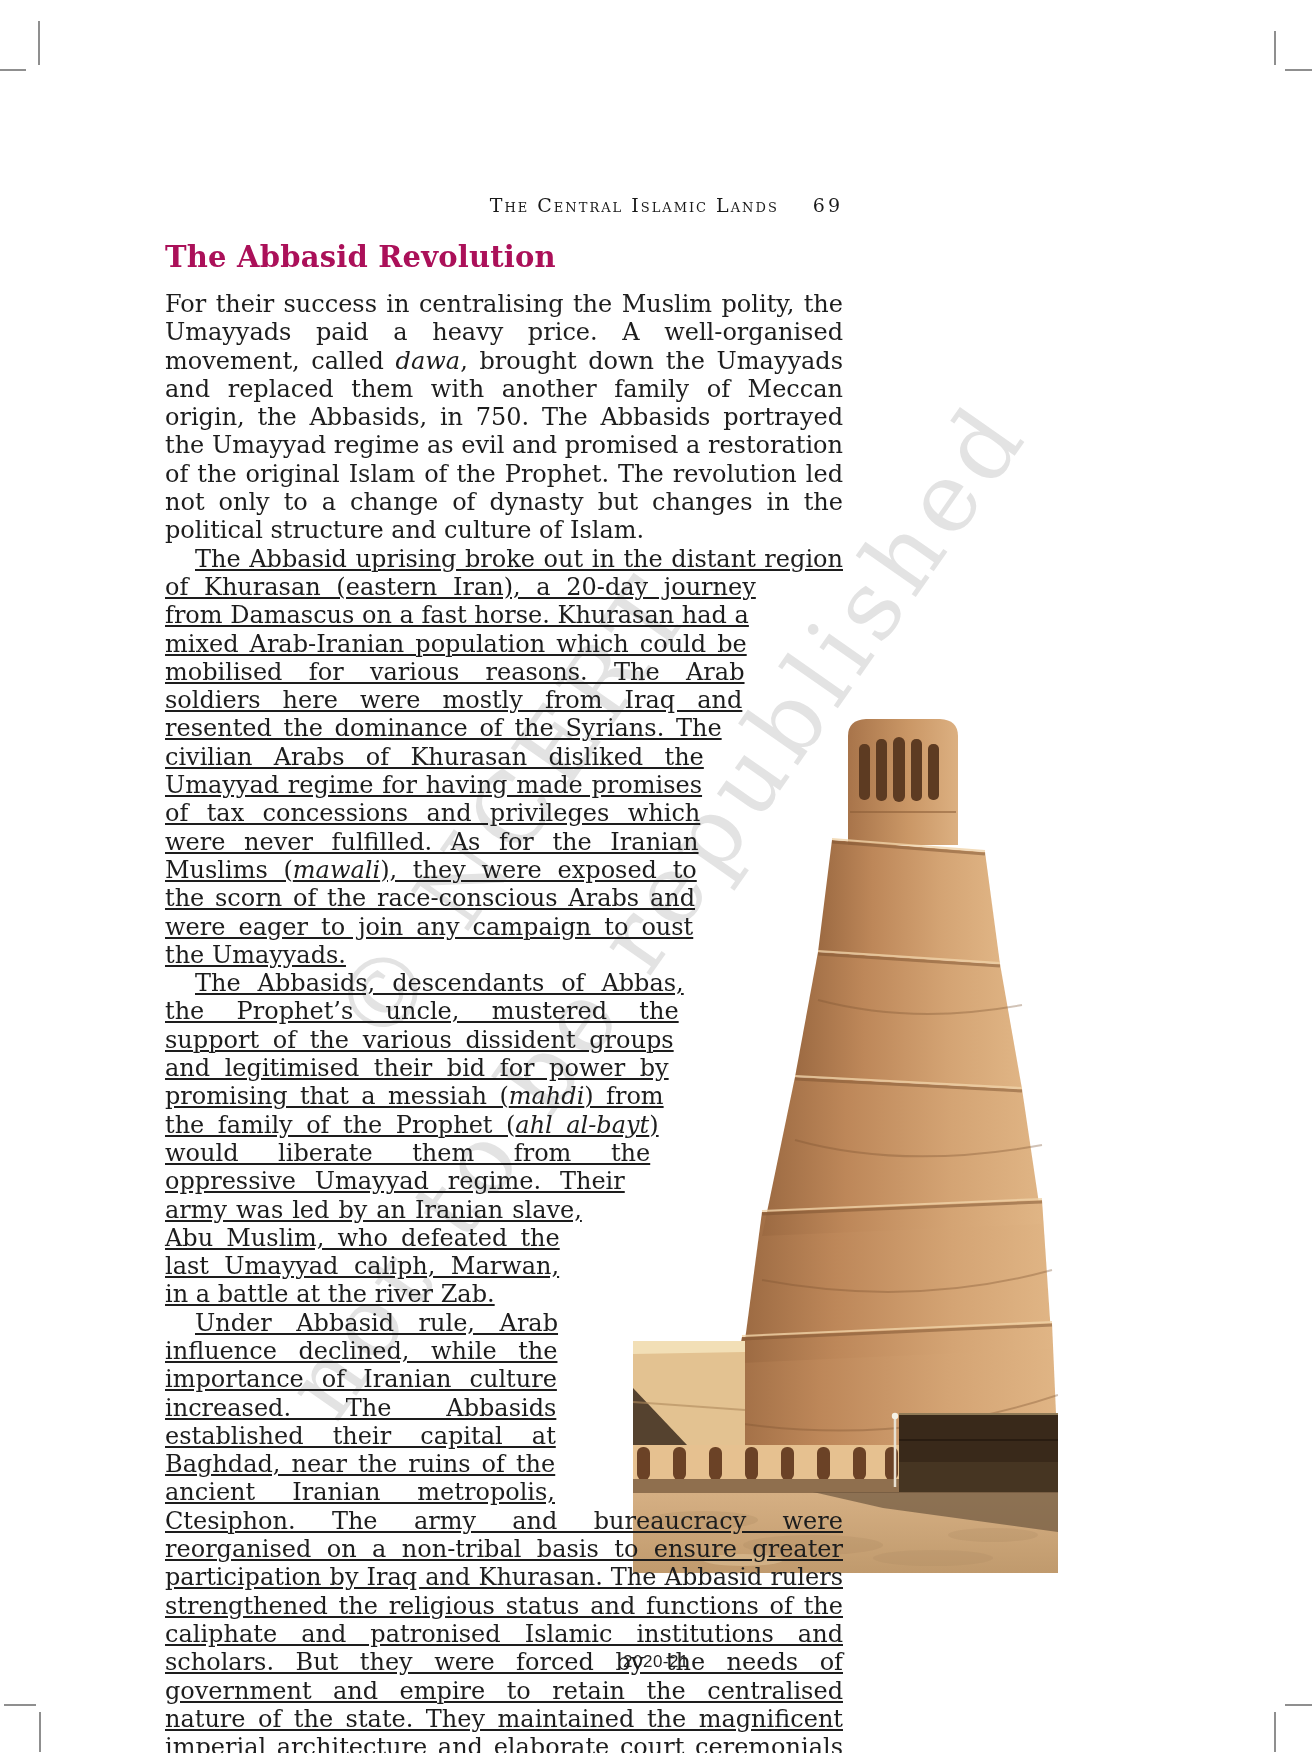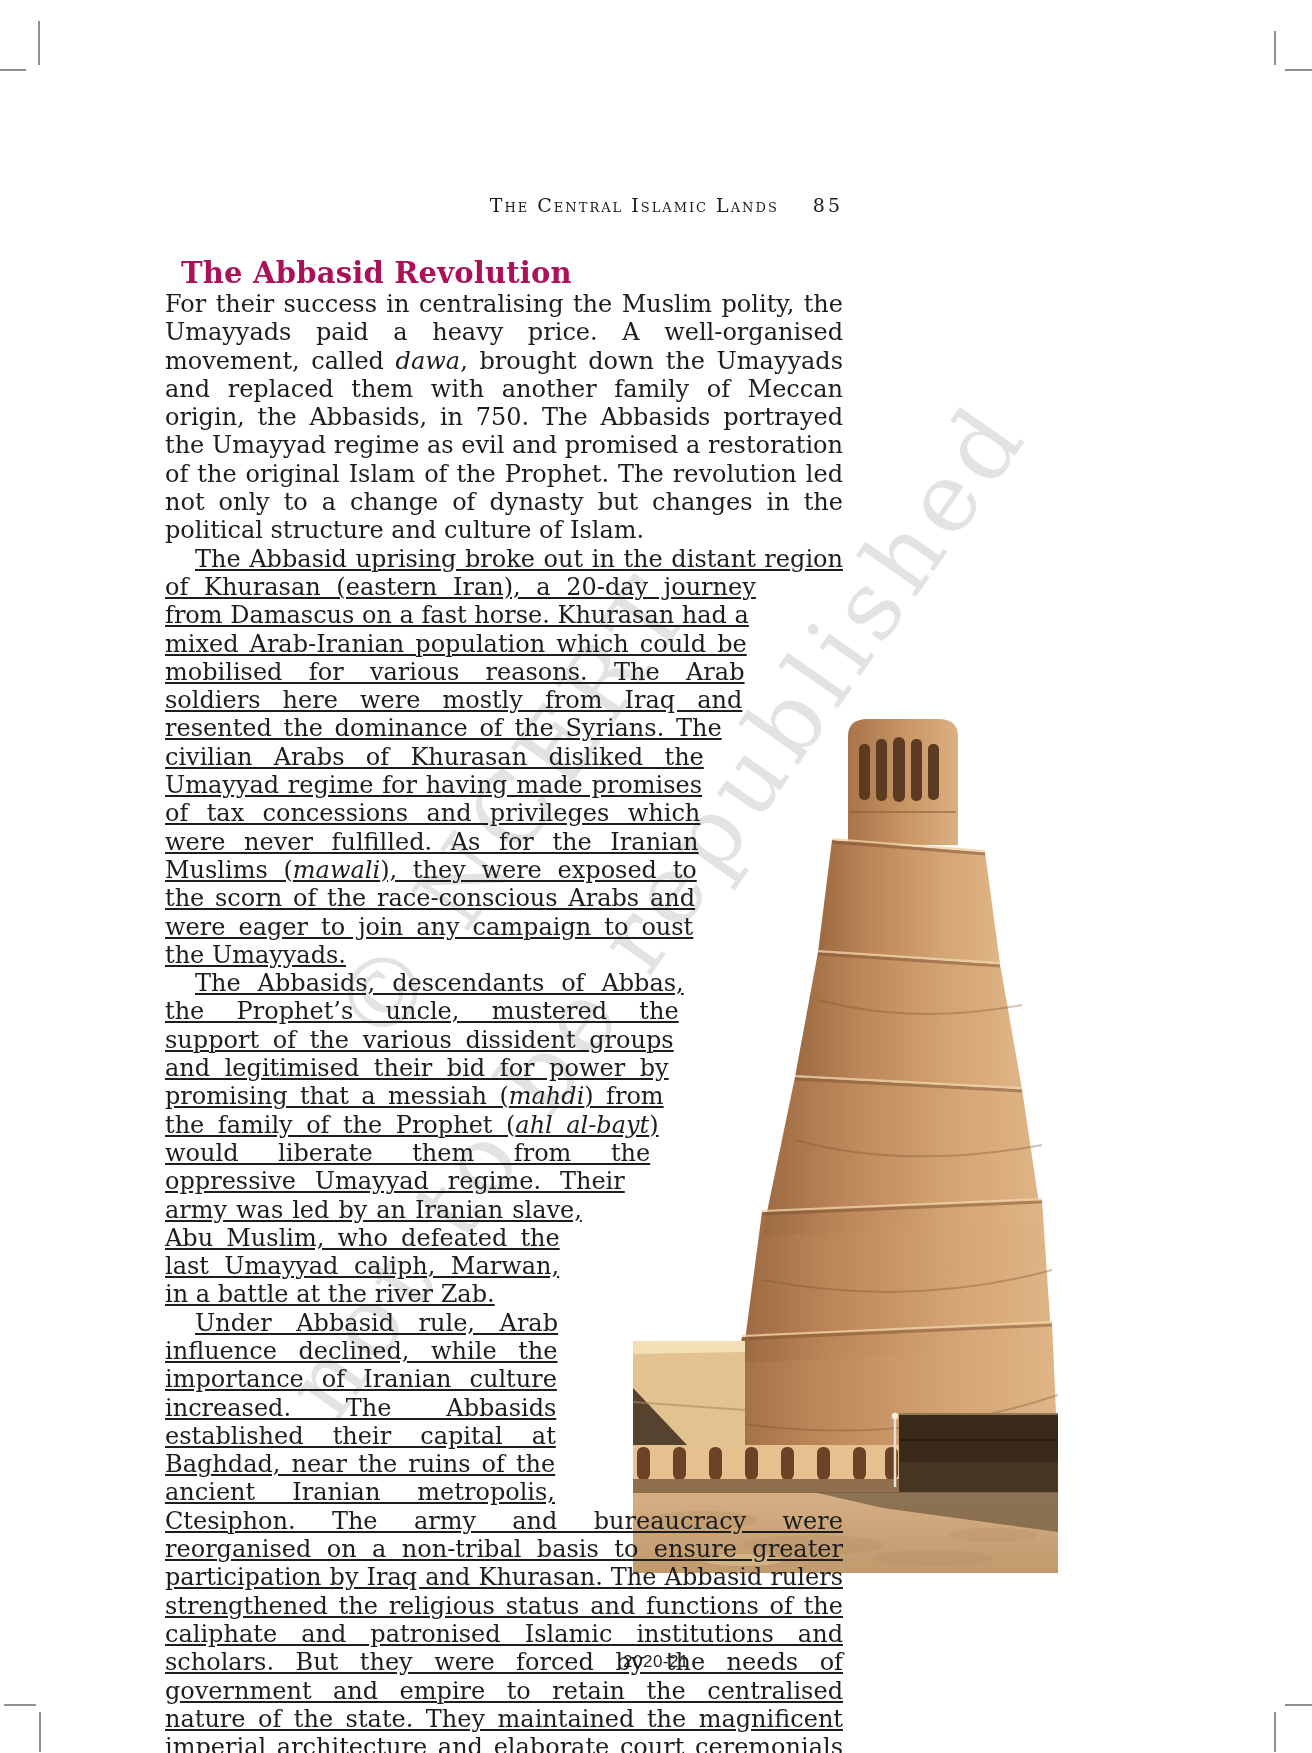--- a/index.html
+++ b/index.html
@@ -11,21 +11,21 @@
   .crop{position:absolute;background:#8f8f8f;}
   
   .running-head{
     position:absolute;top:194px;left:165px;width:678px;text-align:right;
     font-size:19px;color:#1a1a1a;letter-spacing:1.5px;
   }
   .running-head .head-title{font-variant:small-caps;letter-spacing:2px;}
   .running-head .head-num{display:inline-block;margin-left:34px;letter-spacing:3px;}
   
   .title{
-    position:absolute;top:240px;left:165px;margin:16px;
+    position:absolute;top:240px;left:165px;margin:0;
     font-size:29px;font-weight:bold;color:#ab1059;letter-spacing:.2px;
   }
   
   .watermark{
     position:absolute;left:60px;top:480px;width:1050px;height:760px;
     transform:rotate(-55deg);transform-origin:50% 50%;
     display:flex;flex-direction:column;align-items:center;justify-content:center;
     pointer-events:none;z-index:1;
   }
   .watermark span{
@@ -68,21 +68,21 @@
   <div class="crop" style="left:39px;top:1712px;width:2px;height:40px;"></div>
   <div class="crop" style="left:1285px;top:1704px;width:27px;height:2px;"></div>
   <div class="crop" style="left:1274px;top:1712px;width:2px;height:40px;"></div>
 
   <div class="watermark">
     <span>© NCERT</span>
     <span>not to be republished</span>
   </div>
 
   <div class="running-head">
-    <span class="head-title">The Central Islamic Lands</span><span class="head-num">85</span>
+    <span class="head-title">The Central Islamic Lands</span><span class="head-num">69</span>
   </div>
 
   <h1 class="title">The Abbasid Revolution</h1>
 
   <svg class="figure" viewBox="0 0 425 933" xmlns="http://www.w3.org/2000/svg" aria-hidden="true">
     <defs>
       <linearGradient id="tierGrad" x1="0" y1="0" x2="1" y2="0">
         <stop offset="0" stop-color="#9c6a42"></stop>
         <stop offset="0.3" stop-color="#bd8759"></stop>
         <stop offset="0.68" stop-color="#d4a474"></stop>

